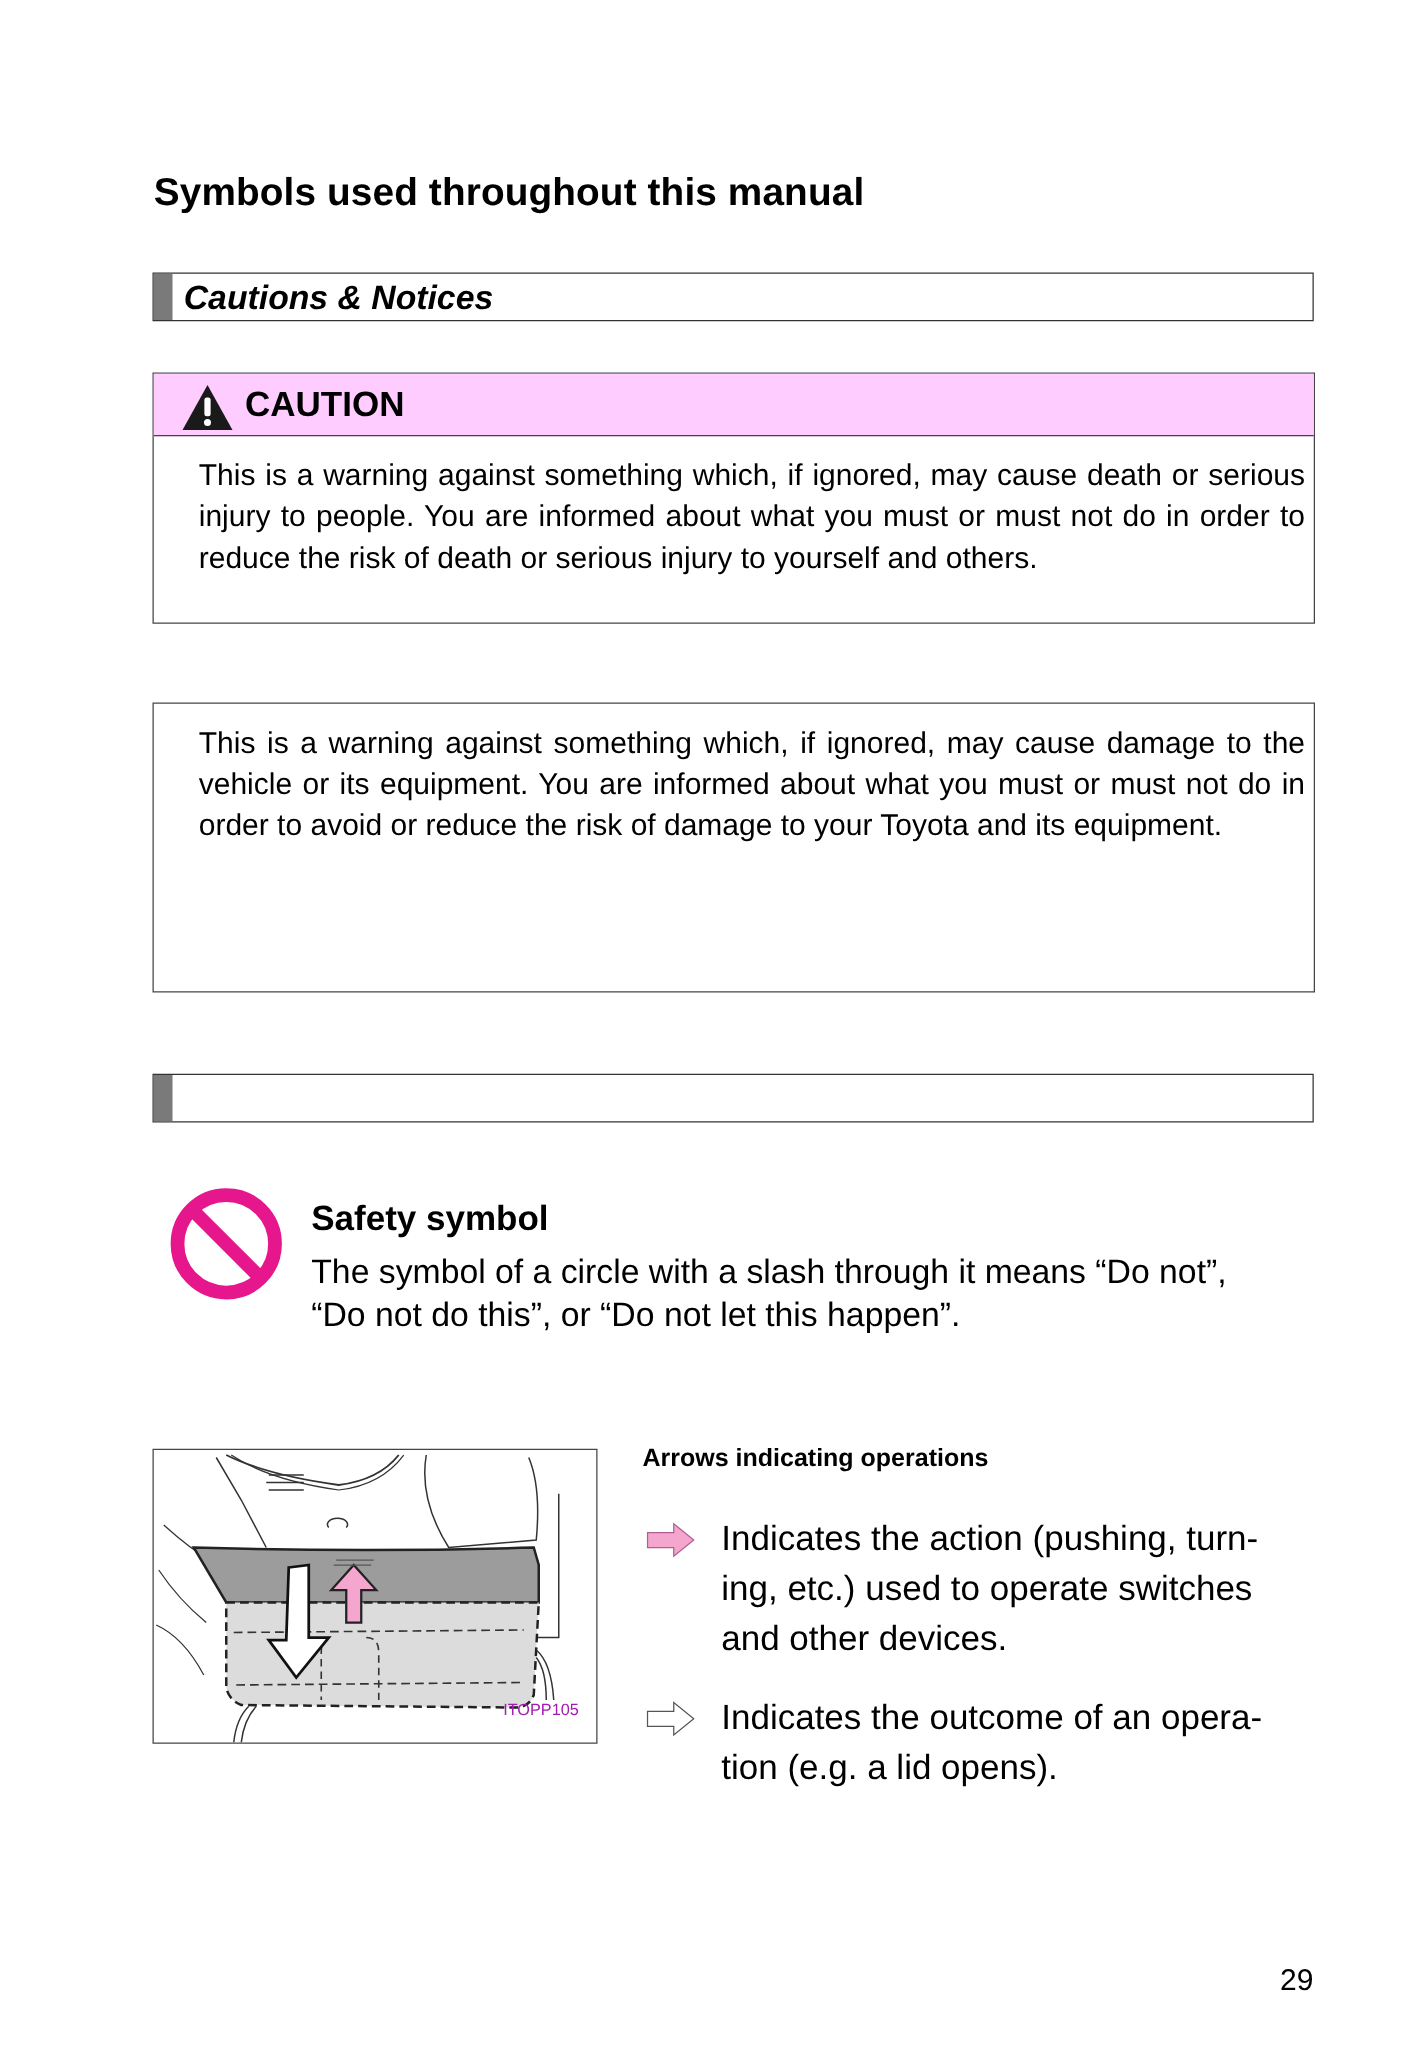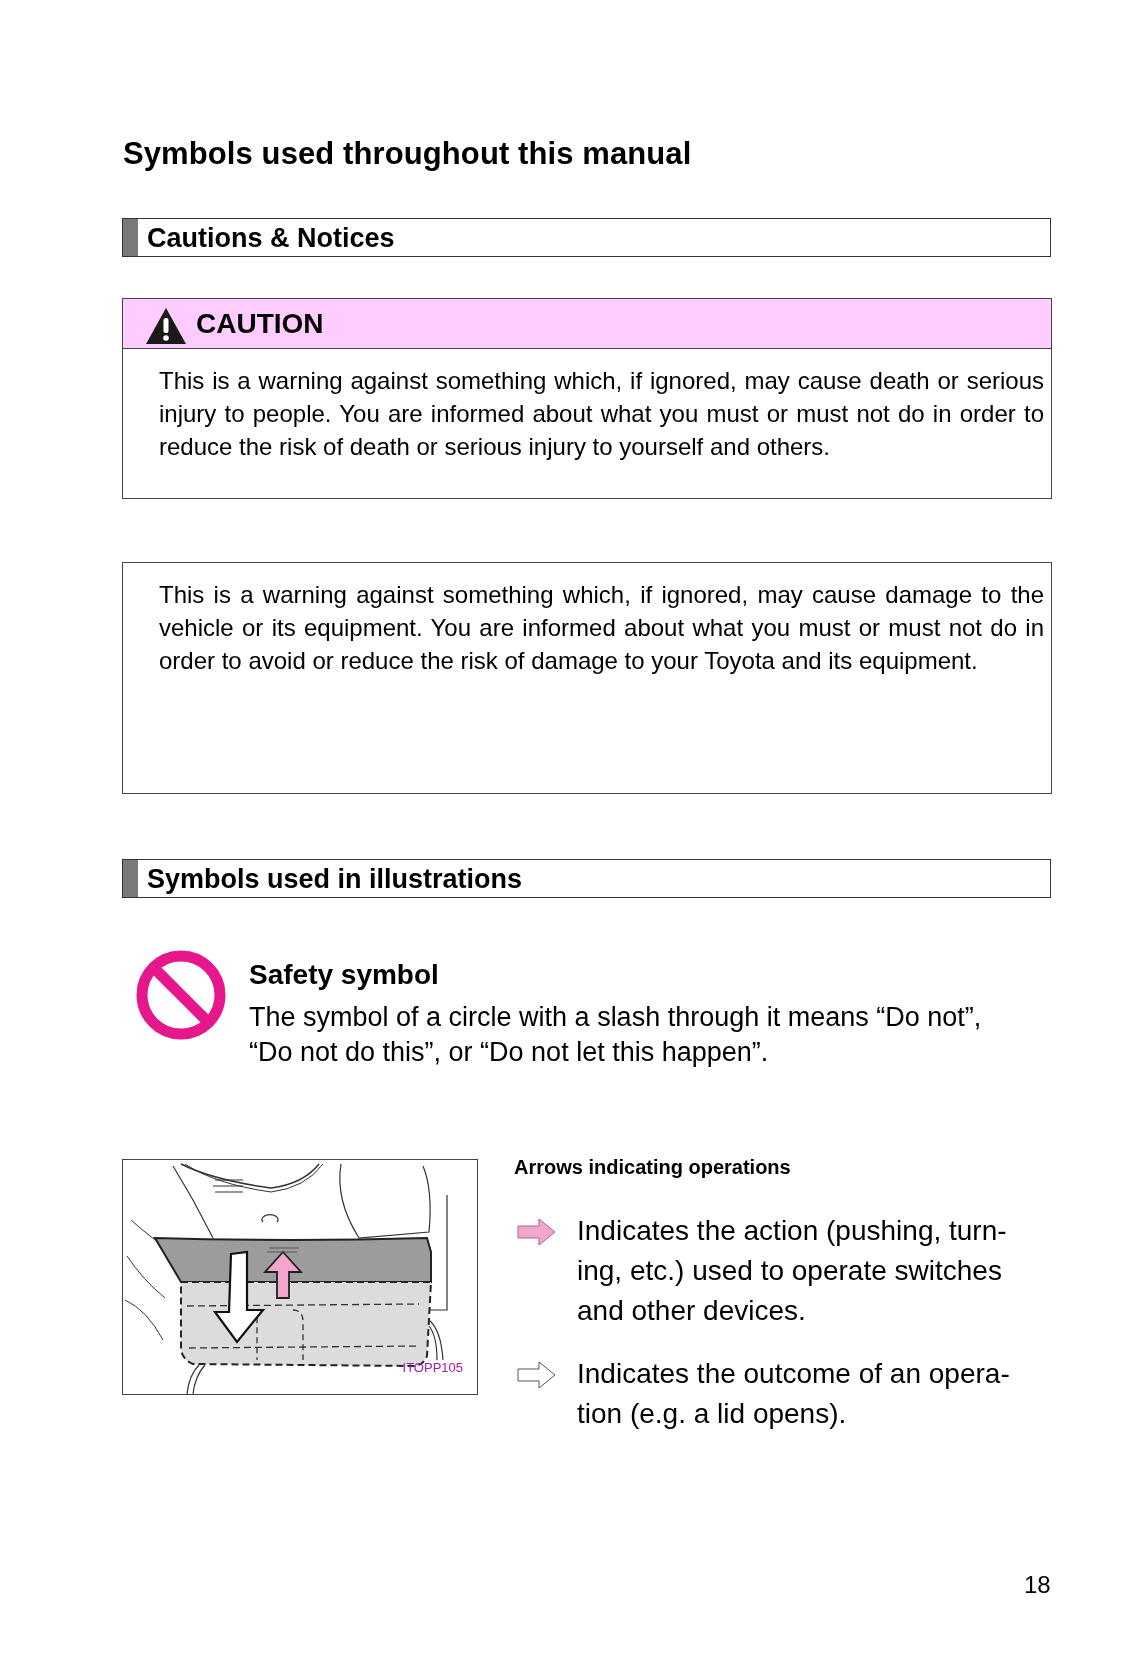--- a/index.html
+++ b/index.html
@@ -1,20 +1,20 @@
 <!DOCTYPE html>
 <html><head>
 <meta charset="utf-8">
 <style>
   html, body { margin:0; padding:0; background:#ffffff; }
   body { width:1142px; height:1654px; position:relative; overflow:hidden;
          font-family:"Liberation Sans", sans-serif; color:#000; }
   .abs { position:absolute; }
   .page-title { left:123px; top:136px; font-size:31px; font-weight:bold; margin:0; letter-spacing:0.1px; }
-  .section-header { left:122px; width:929px; height:39px; border:1.5px solid #333; box-sizing:border-box; background:#fff; }
+  .section-header { left:122px; width:929px; height:39px; border:1.5px solid #333; box-sizing:border-box; background:#fff;font-style:italic; }
   .section-header .bar { position:absolute; left:0; top:0; bottom:0; width:15px; background:#7a7a7a; }
   .section-header .label { position:absolute; left:24px; top:4px; font-size:27px; font-weight:bold; }
   .alert-box { left:122px; width:930px; border:1.5px solid #444; box-sizing:border-box; background:#fff; }
   .alert-head { position:relative; height:50px; border-bottom:1.5px solid #444; box-sizing:border-box;font-weight:bold; }
   .alert-head.caution { background:#ffccff; }
   .alert-head .icon { position:absolute; left:22px; top:8px; width:42px; height:38px; }
   .alert-head .title { position:absolute; left:73px; top:9px; font-size:28px; }
   .alert-body { padding:15px 7px 0 8px; font-size:24px; line-height:33px; text-align:justify; text-align-last:left;margin-left:28px; }
   .safety-icon { left:134px; top:948px; width:94px; height:94px; }
   .safety-title { left:249px; top:959px; font-size:28px; font-weight:bold; }
@@ -48,21 +48,20 @@
   </div>
   <div class="alert-body">This is a warning against something which, if ignored, may cause death or serious injury to people. You are informed about what you must or must not do in order to reduce the risk of death or serious injury to yourself and others.</div>
 </div>
 
 <div class="abs alert-box" style="top:562px; height:232px;">
   <div class="alert-body">This is a warning against something which, if ignored, may cause damage to the vehicle or its equipment. You are informed about what you must or must not do in order to avoid or reduce the risk of damage to your Toyota and its equipment.</div>
 </div>
 
 <div class="abs section-header" style="top:859px;">
   <div class="bar"></div>
-  <div class="label">Symbols used in illustrations</div>
 </div>
 
 <svg class="abs safety-icon" viewBox="0 0 94 94">
   <circle cx="47" cy="47" r="39" fill="none" stroke="#e6168c" stroke-width="11"></circle>
   <line x1="20" y1="20" x2="74" y2="74" stroke="#e6168c" stroke-width="11"></line>
 </svg>
 <div class="abs safety-title">Safety symbol</div>
 <div class="abs safety-text">
   <div>The symbol of a circle with a slash through it means “Do not”,</div>
   <div>“Do not do this”, or “Do not let this happen”.</div>
@@ -113,13 +112,13 @@
 <div class="abs arrow-item" style="top:1354px; height:90px;">
   <svg class="aicon" style="top:6px;" viewBox="0 0 40 30">
     <path d="M1,9 L22,9 L22,2 L38,15 L22,28 L22,21 L1,21 Z" fill="#ffffff" stroke="#555" stroke-width="1"></path>
   </svg>
   <div class="atext">
     <div>Indicates the outcome of an opera-</div>
     <div>tion (e.g. a lid opens).</div>
   </div>
 </div>
 
-<div class="abs page-number">18</div>
+<div class="abs page-number">29</div>
 
 </body></html>

